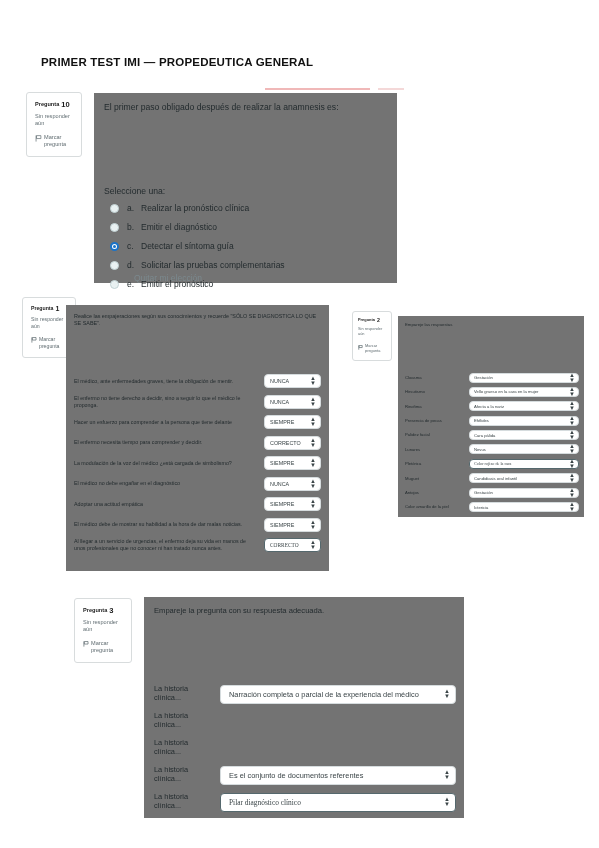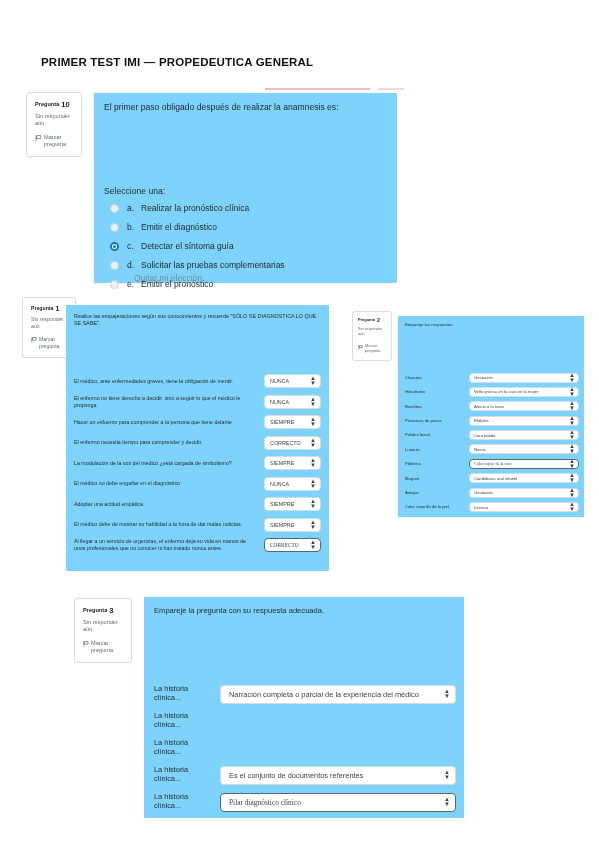--- a/index.html
+++ b/index.html
@@ -77,21 +77,21 @@
   }
   .flag-icon {
     display: inline-block;
     flex: 0 0 auto;
     margin-top: 1px;
   }
 
   
   .qpanel {
     position: absolute;
-    background: #7dd3fc;
+    background: #737373;
     box-sizing: border-box;
   }
   .qtext {
     color: #232b2e;
     line-height: 1.35;
   }
 
   
   .mc-prompt {
     position: absolute;

